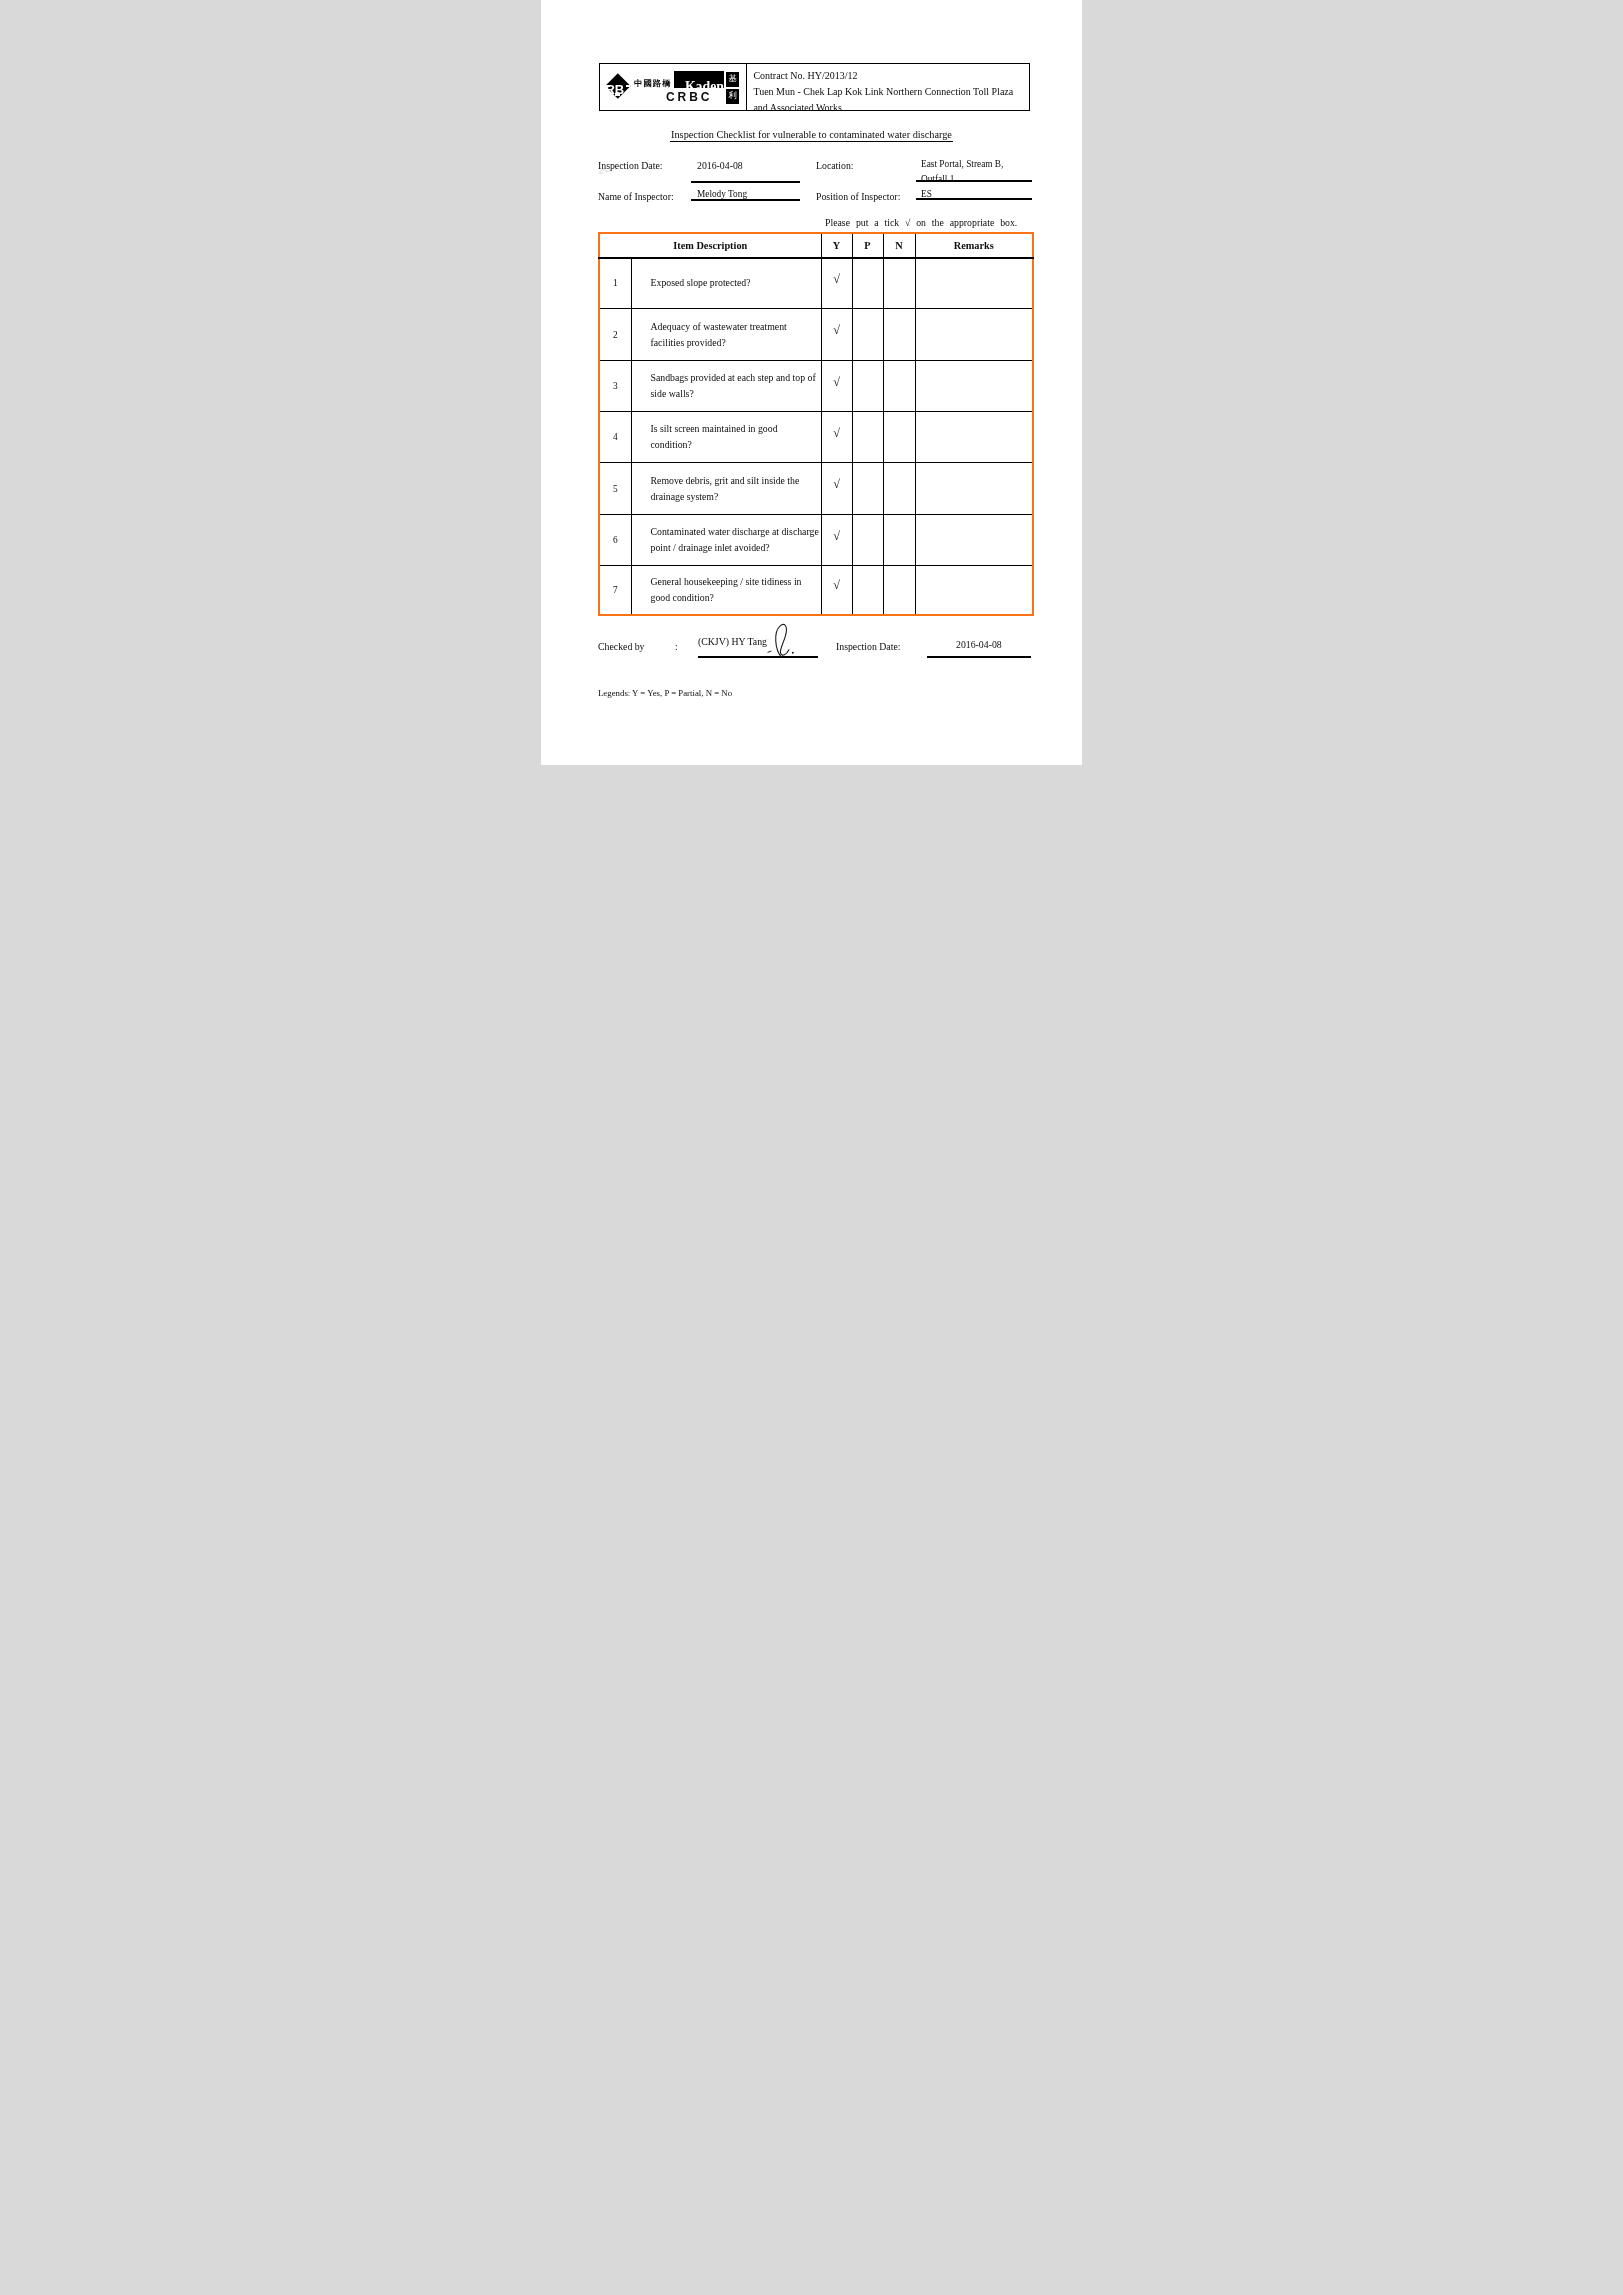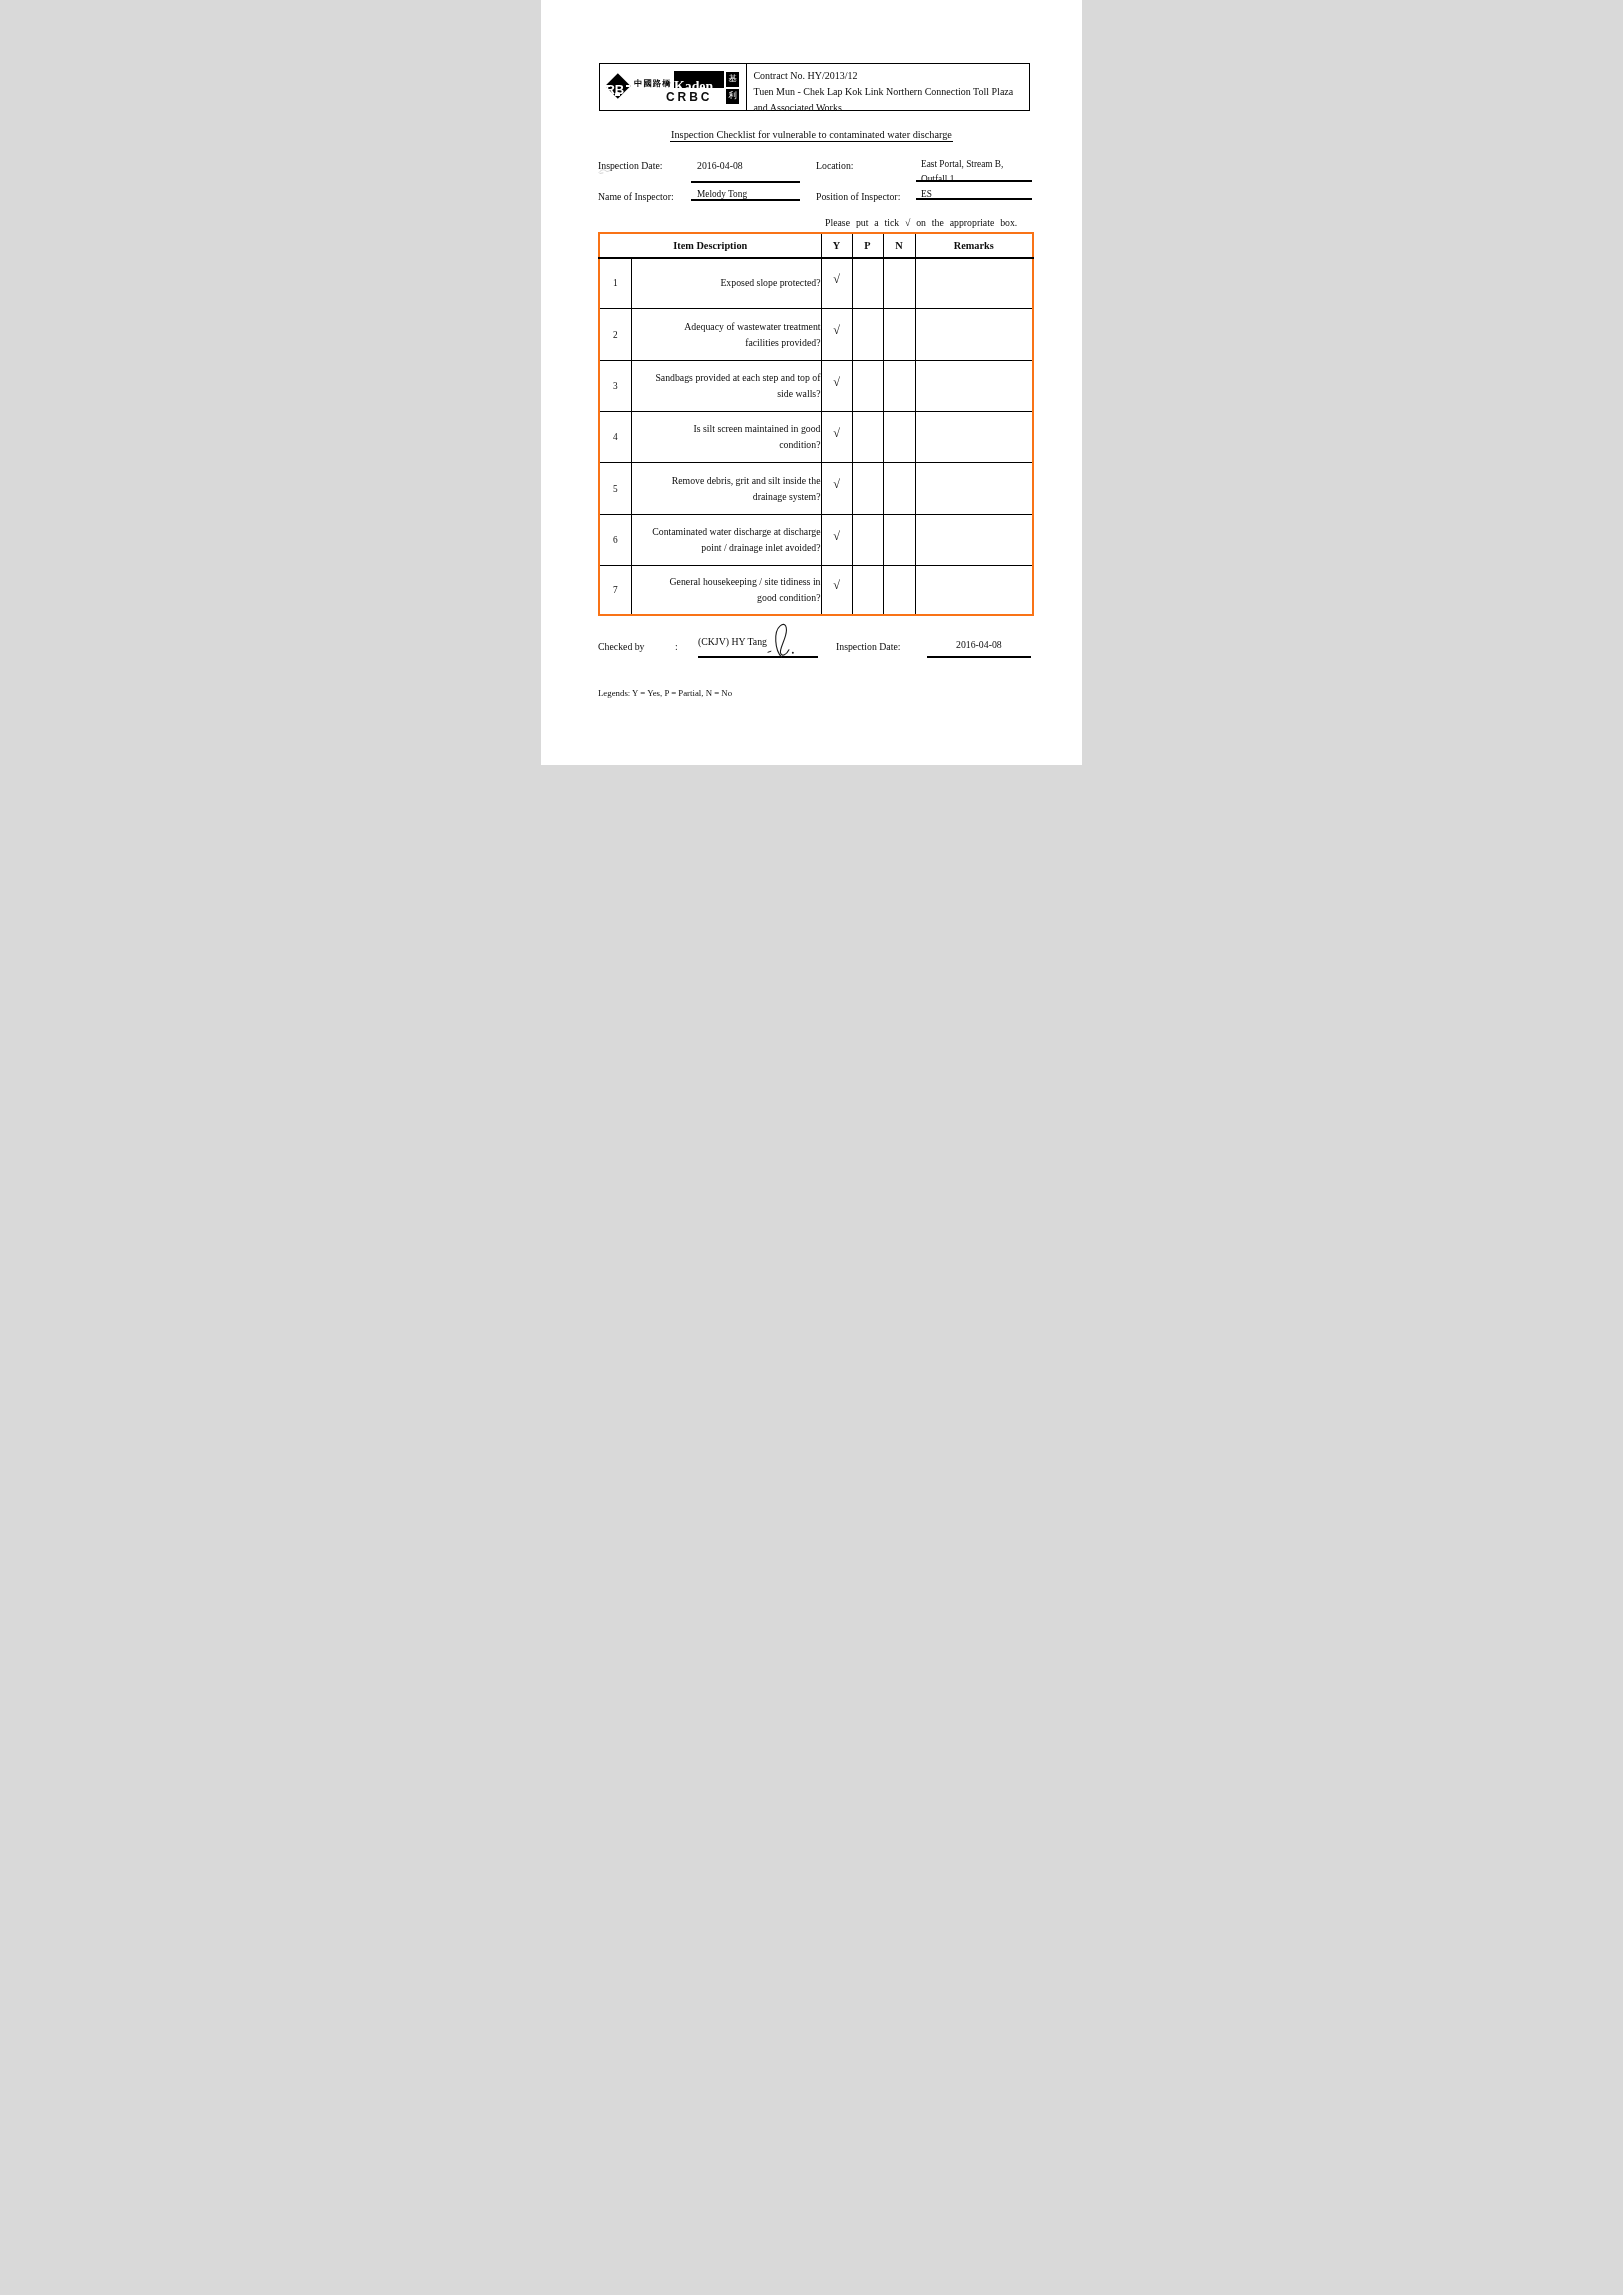--- a/index.html
+++ b/index.html
@@ -46,21 +46,21 @@
   }
   .logo-crbc {
     position:absolute; left:34px; top:25.6px;
     font-family:"Liberation Sans","DejaVu Sans",sans-serif;
     font-weight:bold; font-size:12px; letter-spacing:2.9px; white-space:nowrap;margin-left:32px;
   }
   .kaden {
     position:absolute; left:74px; top:7.4px; width:50px; height:17px;
     background:#000; color:#fff;
     font-weight:bold; font-size:13.8px;
-    text-align:left; line-height:31px;
+    text-align:right; line-height:31px;
   }
   .blk {
     position:absolute; left:126px; width:13.3px; height:14.7px;
     background:#000; color:#fff; font-size:8.4px;
     text-align:center; line-height:14.7px;
   }
   .blk-top { top:8.4px; }
   .blk-bot { top:25px; }
 
   
@@ -74,21 +74,21 @@
 
   .tick-note { position:absolute; left:284px; top:217px; font-size:9.8px; word-spacing:3.4px; white-space:nowrap; }
 
   
   .tblwrap { position:absolute; left:57px; top:232px; }
   table { border-collapse:collapse; table-layout:fixed; width:434px; border:2px solid #f97316; }
   th, td { border:1px solid #000; border-top-width:1.5px; border-bottom-width:1.5px; padding:0; }
   th { font-size:10.3px; font-weight:bold; text-align:center; vertical-align:middle; }
   thead th { border-bottom-width:2px; }
   td.num { text-align:center; vertical-align:middle; font-size:9.3px; }
-  td.desc { font-size:9.8px; line-height:16px; padding-left:19px; vertical-align:middle;text-align:right; }
+  td.desc { font-size:9.8px; line-height:16px; padding-left:19px; vertical-align:middle; }
   td.tick {
     text-align:center; vertical-align:middle;
     font-size:12.3px; font-style:italic; padding-bottom:7.9px;
   }
   td.rem { font-size:9.8px; }
 
   
   .sig { position:absolute; left:224px; top:622px; }
   .legends { position:absolute; left:57px; top:688px; font-size:8.8px; }
   .smudge { position:absolute; left:57px; top:168px; opacity:.55; }

